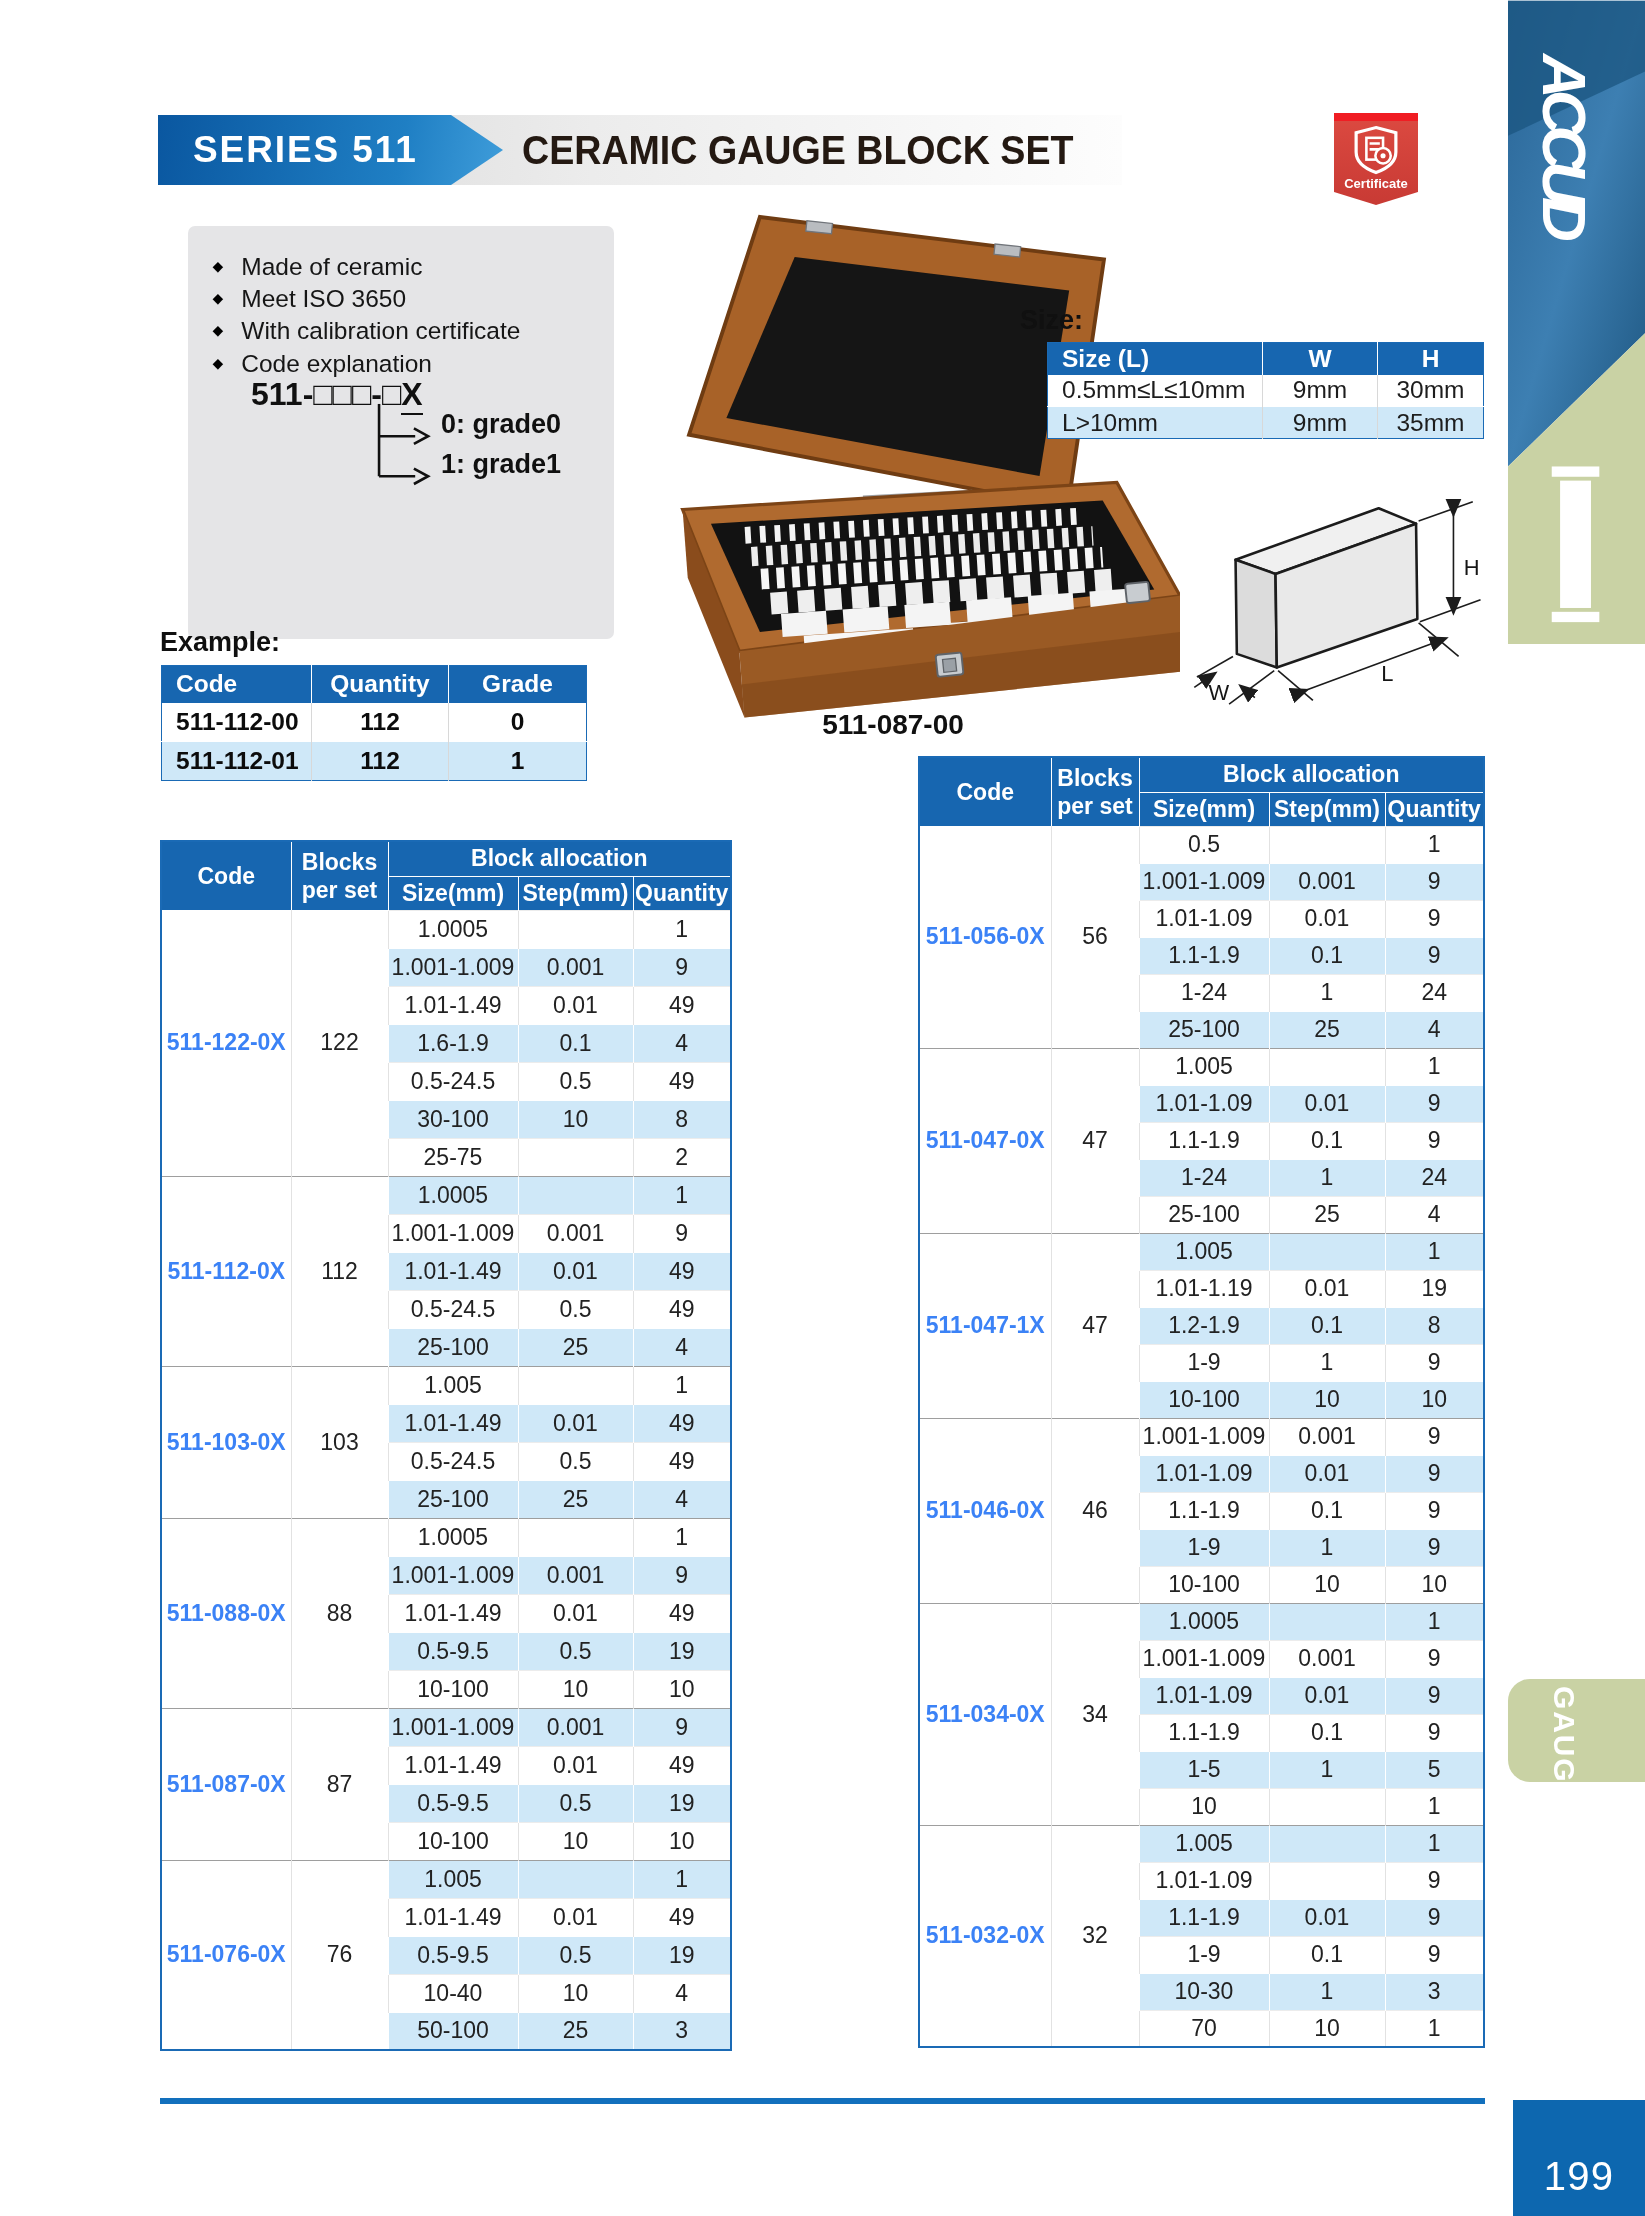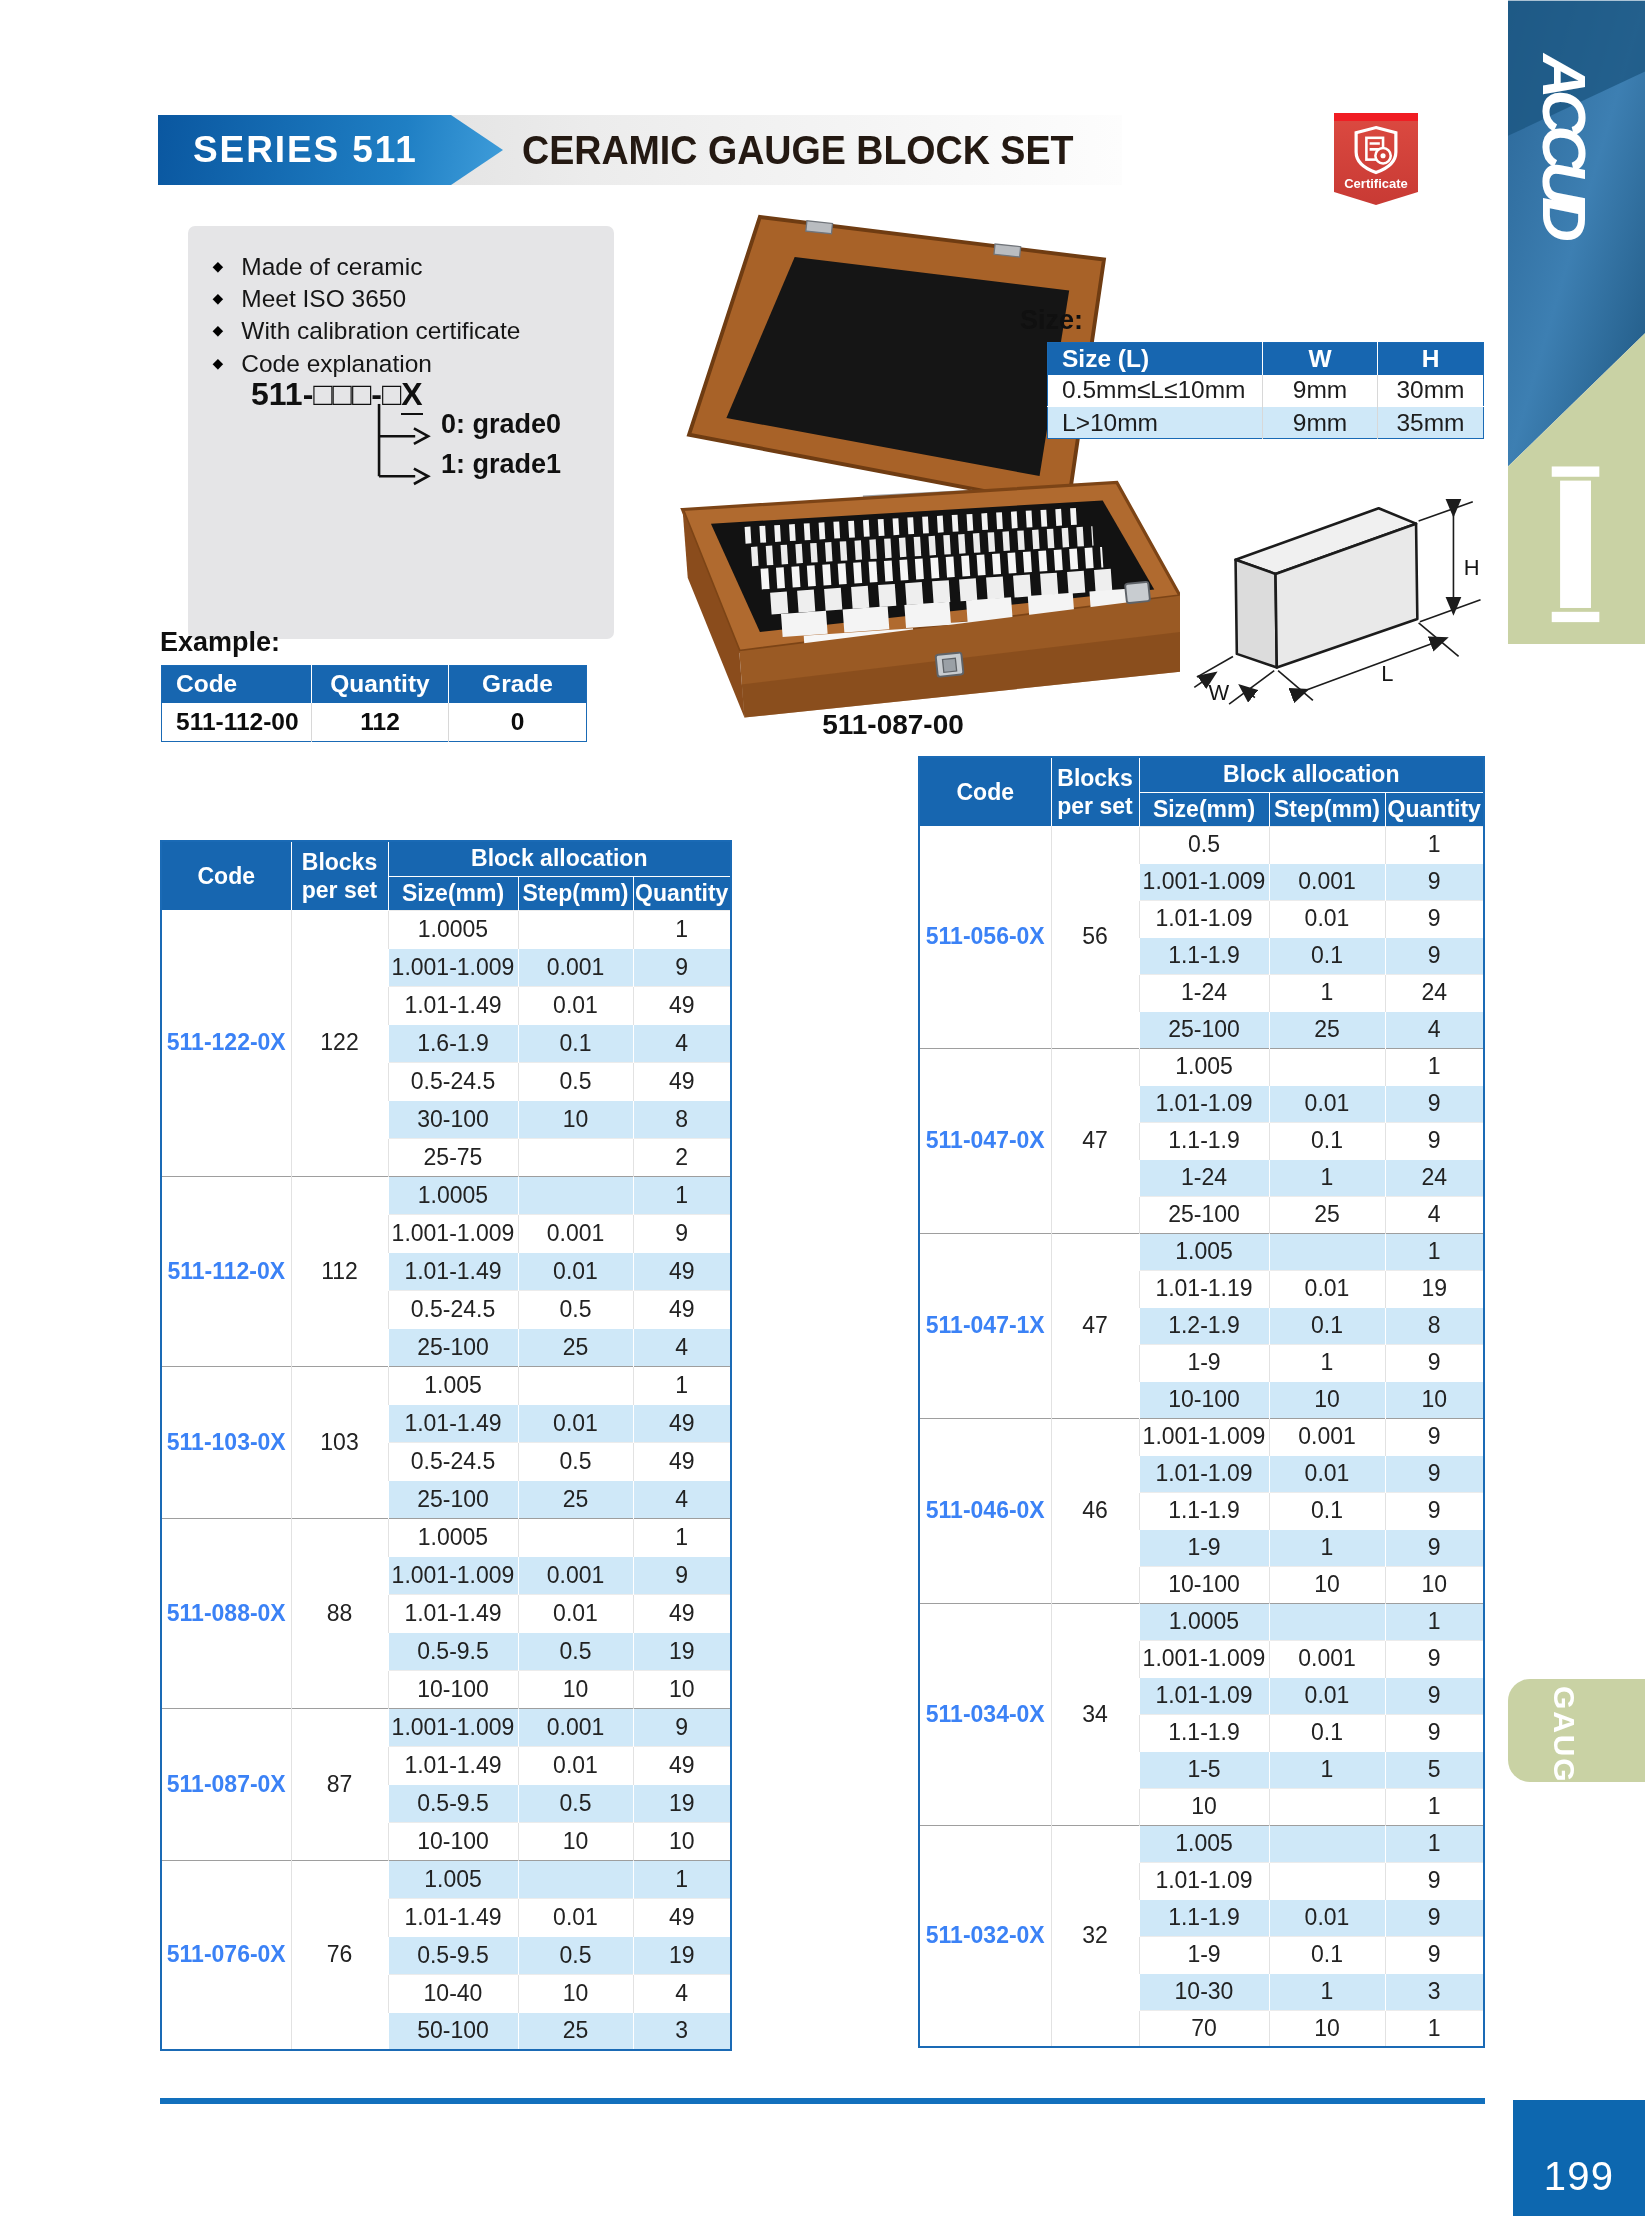--- a/index.html
+++ b/index.html
@@ -271,20 +271,25 @@
       <tr style="height:37px">
     <th class="lft">Code</th>
     <th>Quantity</th>
     <th>Grade</th>
   </tr>
   <tr class="rw1" style="height:39px">
     <td class="lft">511-112-00</td>
     <td>112</td>
     <td>0</td>
   </tr>
+  <tr class="rw2" style="height:39px">
+    <td class="lft">511-112-01</td>
+    <td>112</td>
+    <td>1</td>
+  </tr>
 </tbody>
   </table>
 
 <div class="abs" id="alloc-left" style="left:160px;top:840px">
     <table class="alloc t-left" style="width: 570px;">
       <colgroup>
         <col style="width: 130px;">
         <col style="width: 97px;">
         <col style="width: 130px;">
         <col style="width: 115px;">

